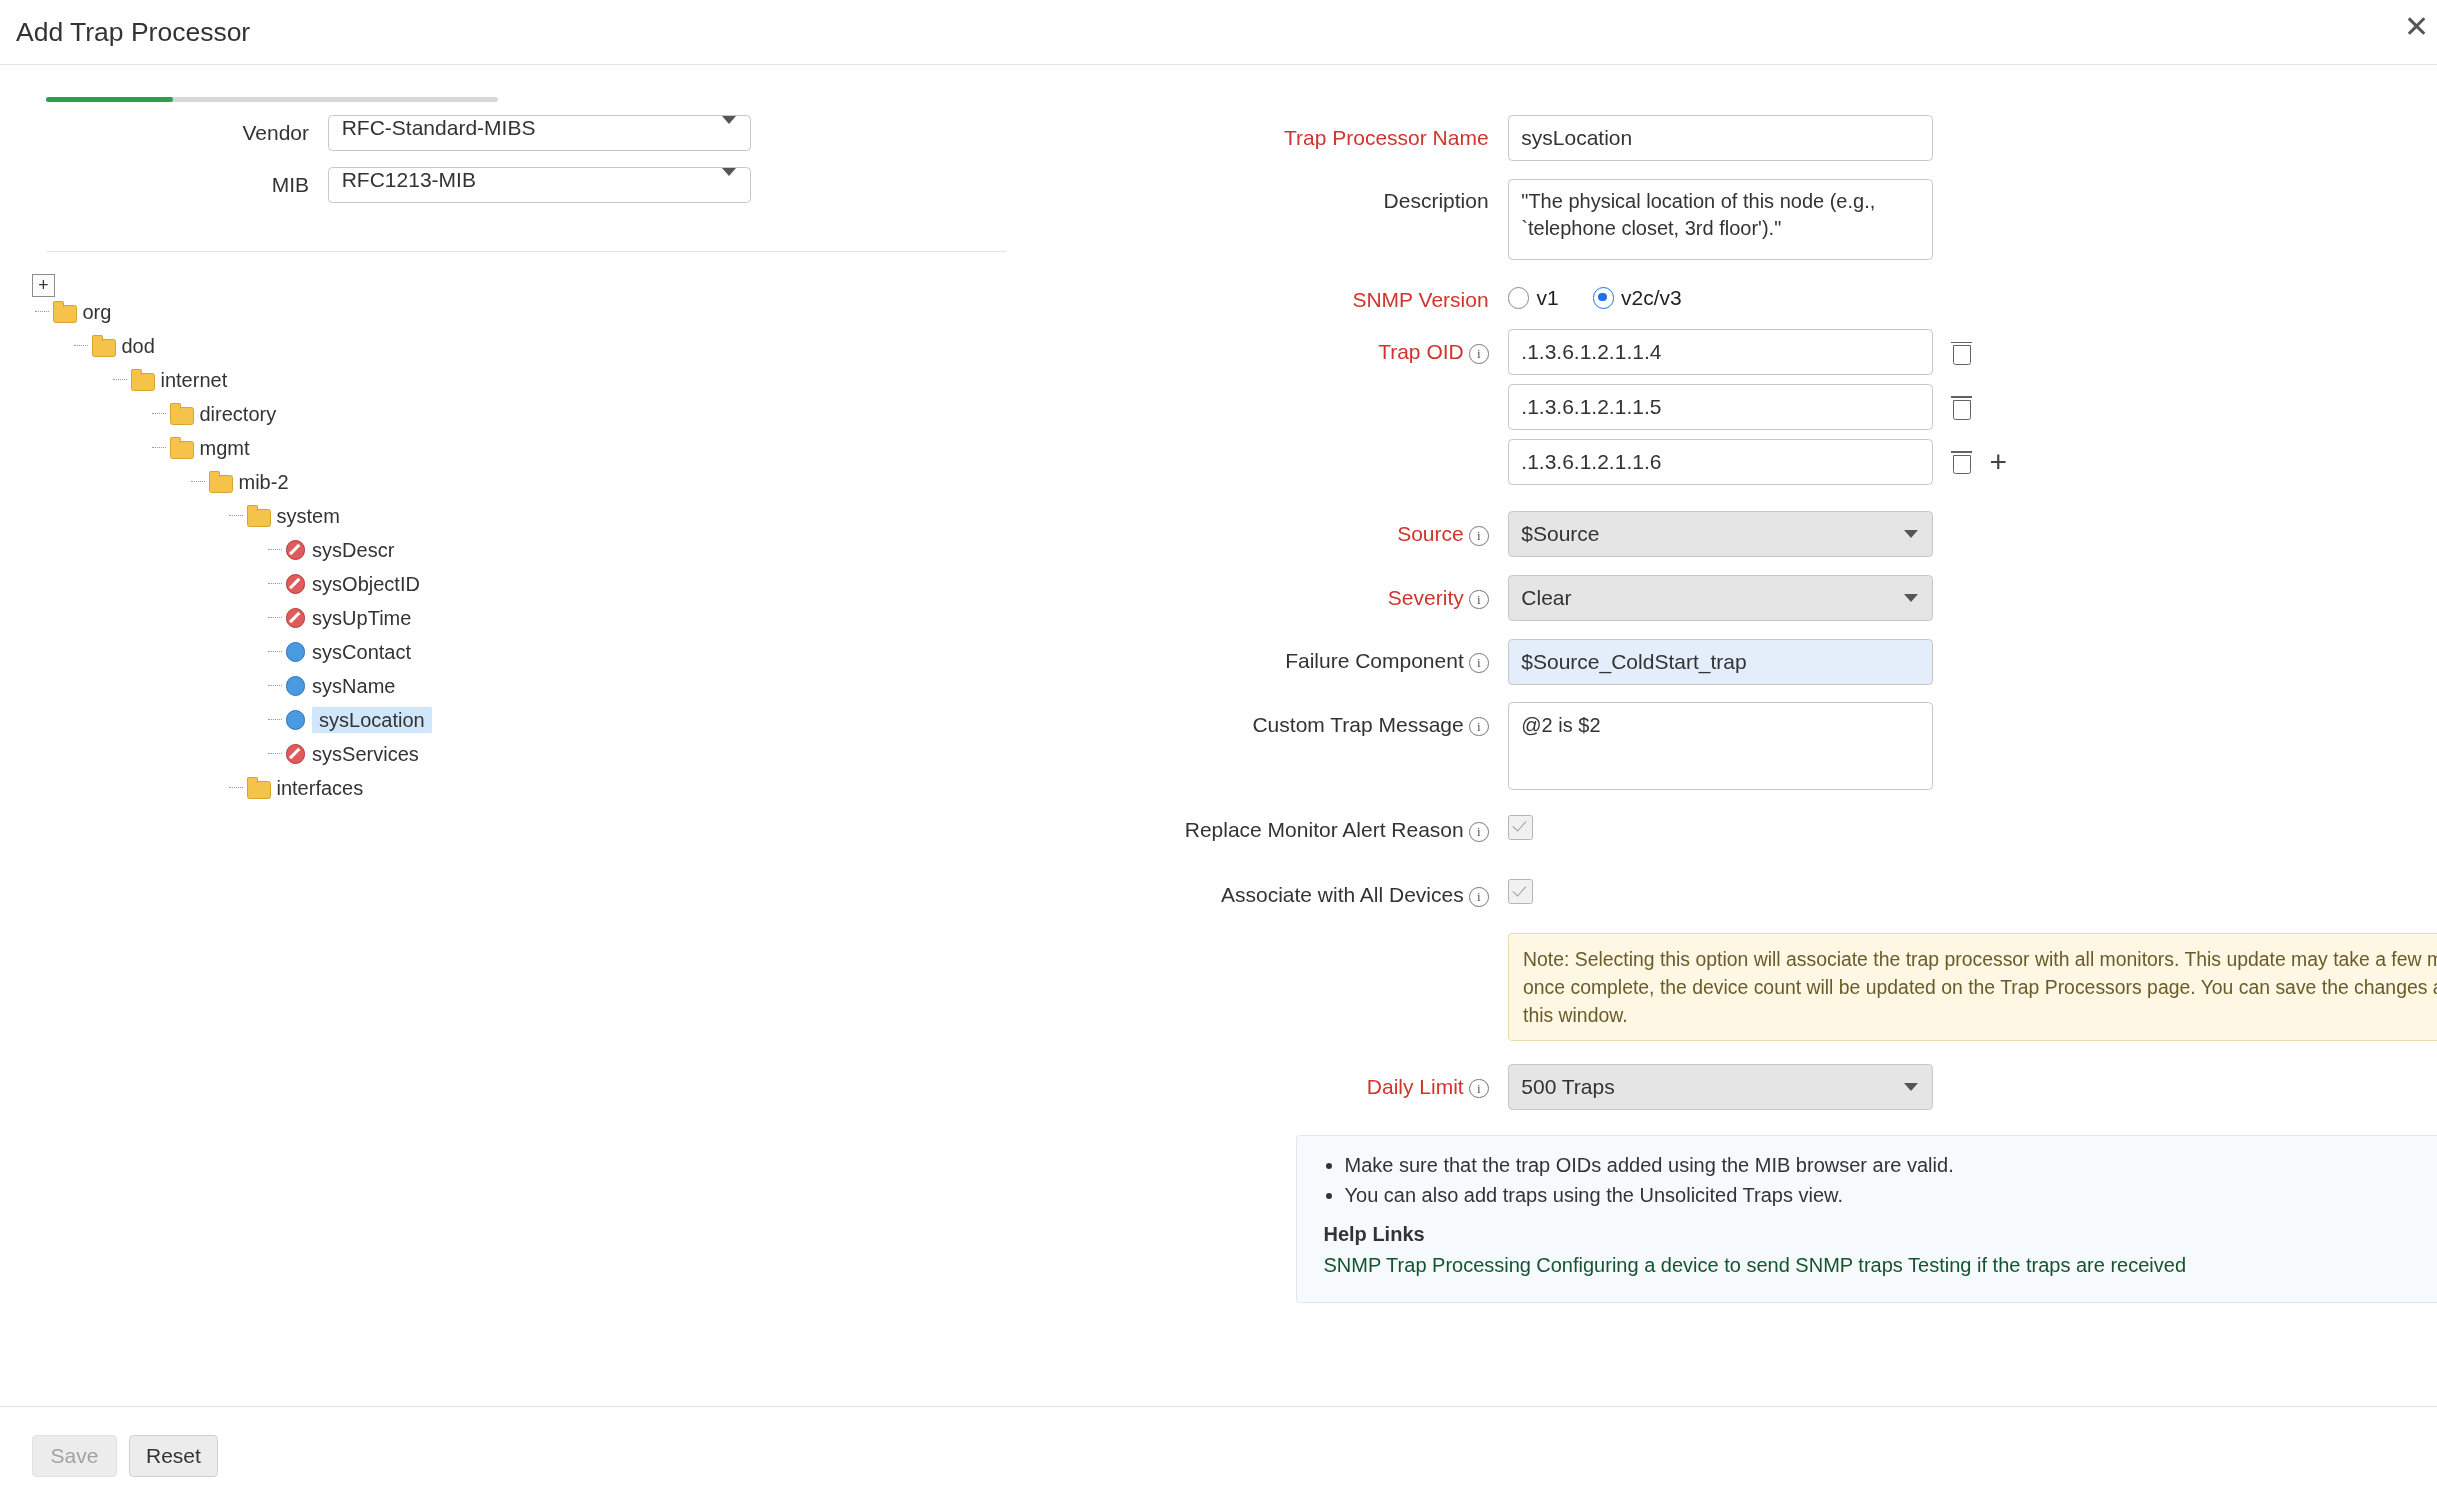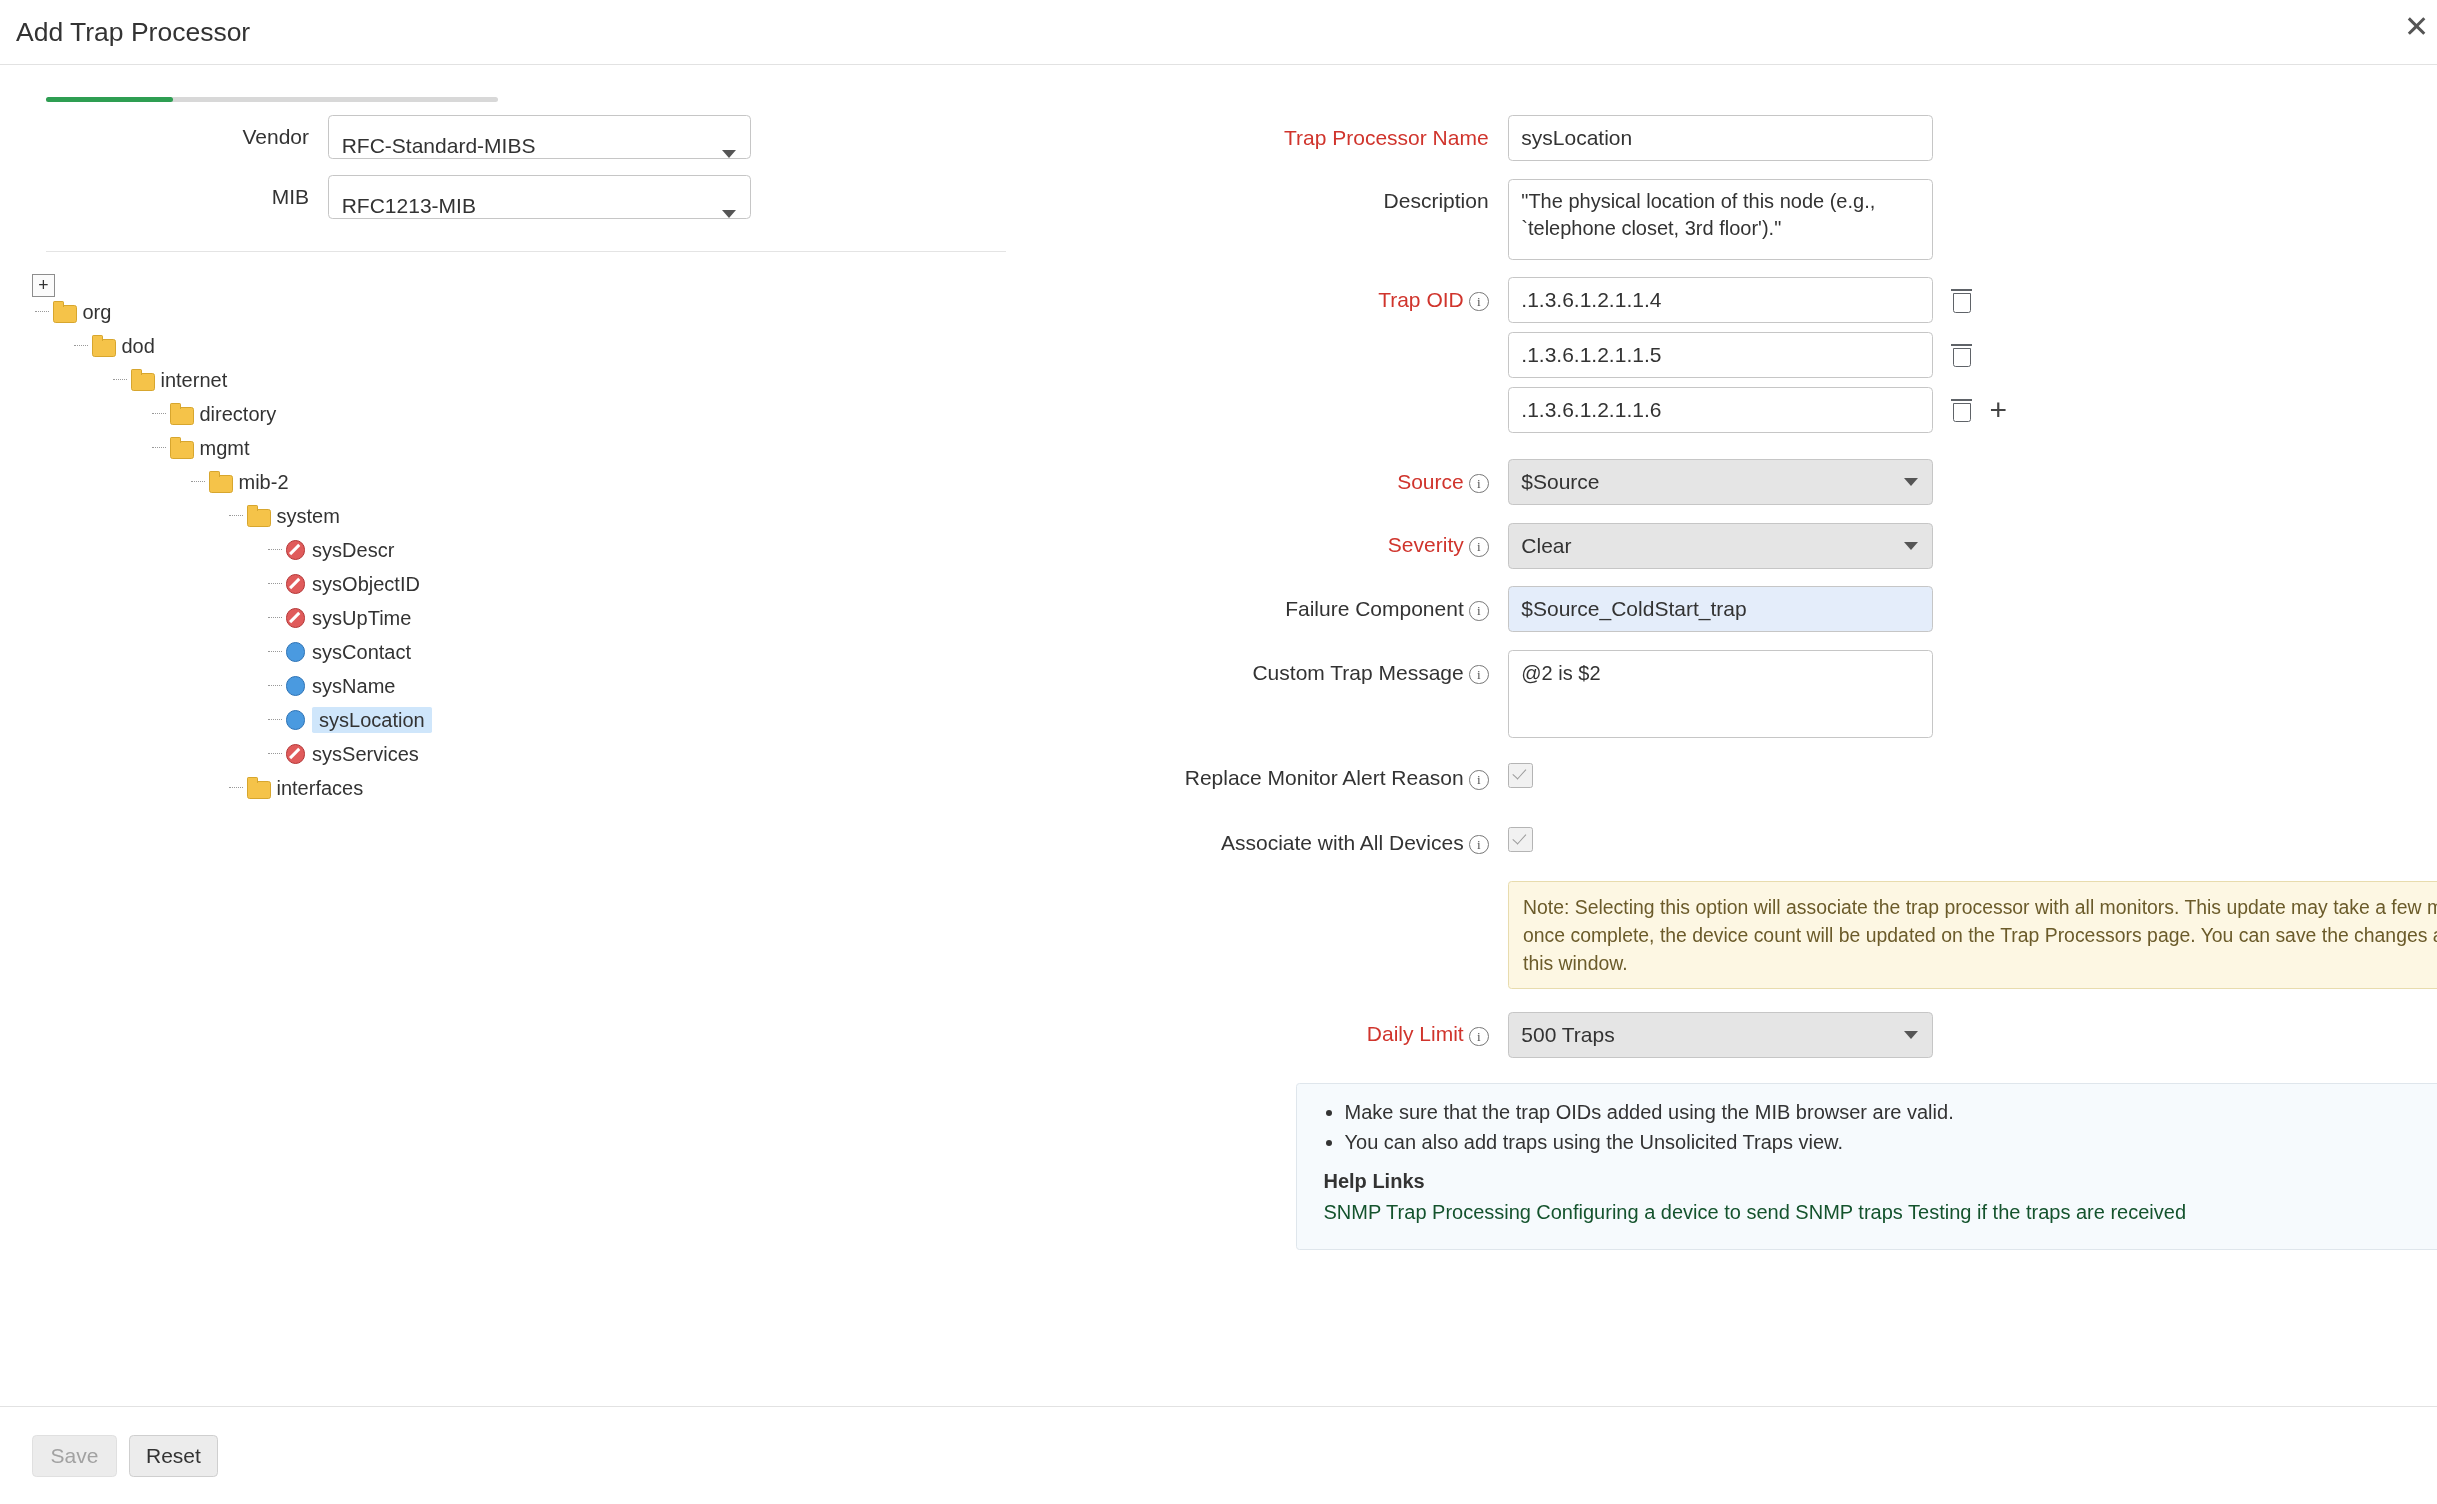--- a/index.html
+++ b/index.html
@@ -71,26 +71,26 @@
   }
   .field-label {
     width: 309px;
     text-align: right;
     padding-right: 19.4px;
     font-size: 21px;
     color: #333;
   }
   .select-box {
     width: 423px;
-    height: 44px;
+    height: 36px;
     border: 0.9px solid #c6c6c6;
     border-radius: 4.4px;
     background: #fff;
     display: flex;
-    align-items: flex-end;
+    align-items: flex-start;
     padding: 0 12.3px;
     box-sizing: border-box;
     position: relative;
     font-size: 21px;
     color: #333;
   }
   .select-box .caret {
     position: absolute;
     right: 14px;
     width: 0; height: 0;
@@ -521,20 +521,29 @@
   <div class="r-row">
     <div class="r-label req">Trap Processor Name</div>
     <input class="inp" type="text" value="sysLocation" style="">
   </div>
 
   <div class="r-row">
     <div class="r-label">Description</div>
     <textarea class="ta desc" style="">"The physical location of this node (e.g., `telephone closet, 3rd floor')."</textarea>
   </div>
 
+  <div class="r-row">
+    <div class="r-label req">SNMP Version</div>
+    <div class="radio-wrap">
+      <span class="radio"></span>
+      <span class="radio-label">v1</span>
+      <span class="radio on"></span>
+      <span class="radio-label">v2c/v3</span>
+    </div>
+  </div>
 
   <div class="r-row">
     <div class="r-label req">
       <span>Trap OID</span><span class="info-icon">i</span>
     </div>
     <div id="oid-list">
         <div class="oid-row">
           <input class="inp" type="text" value=".1.3.6.1.2.1.1.4" style="">
           <span class="trash"></span>
         </div>

